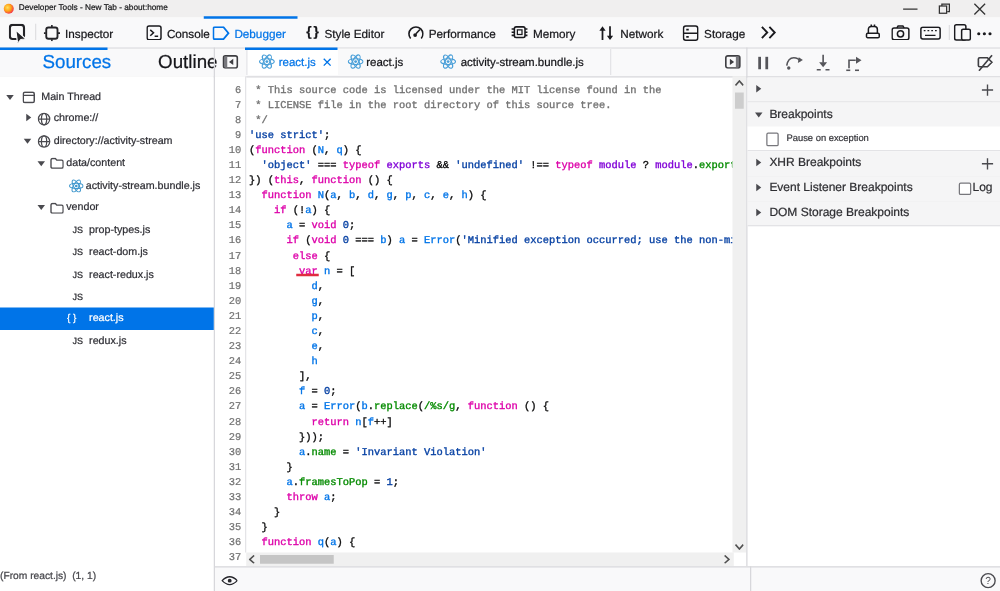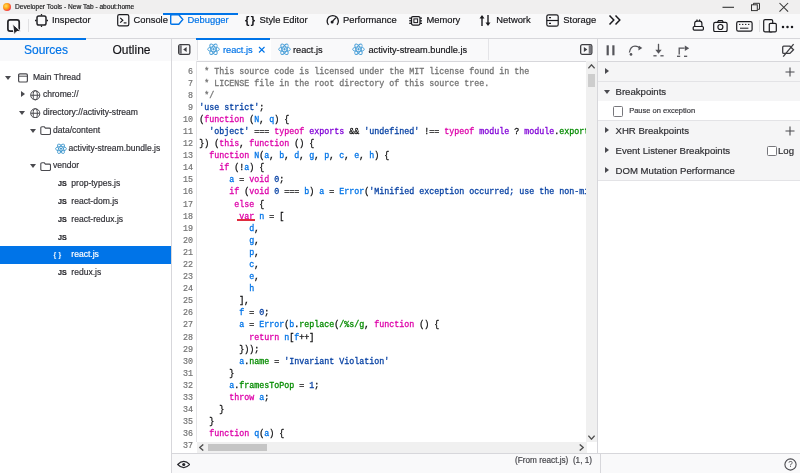--- a/index.html
+++ b/index.html
@@ -4,55 +4,55 @@
   html,body{margin:0;padding:0}
   body{width:800px;height:473px;position:relative;overflow:hidden;background:#fff;
        font-family:"Liberation Sans",sans-serif;-webkit-font-smoothing:antialiased;-webkit-text-stroke:0.18px}
   .abs{position:absolute}
   svg{display:block}
   
   #titlebar{left:0;top:0;width:800px;height:14px;background:#f0efef}
   #title{left:15px;top:0;height:14px;line-height:14px;font-size:6.6px;color:#1b1b1d}
   
   #tabbar{left:0;top:14px;width:800px;height:24px;background:#f9f9fa;border-bottom:1px solid #d7d7db}
-  .mtab{position:absolute;top:14px;height:24px;display:flex;align-items:flex-start;font-size:9.4px;color:#16161a}
+  .mtab{position:absolute;top:14px;height:24px;display:flex;align-items:center;font-size:9.4px;color:#16161a}
   .mtab svg{margin-right:4px}
   #dbgline{left:163px;top:13px;width:75px;height:2px;background:#0074e8}
   .vsep{position:absolute;width:1px;background:#e0e0e2}
   
   #row3{left:0;top:39px;width:800px;height:22px;background:#f9f9fa;border-bottom:1px solid #d7d7db}
   #srcline{left:0;top:38px;width:86px;height:2px;background:#0074e8}
   #tabline{left:196px;top:37.5px;width:74px;height:2px;background:#0074e8}
-  .ptab{position:absolute;top:39px;height:22px;line-height:22px;font-size:12px;text-align:center}
+  .ptab{position:absolute;top:39px;height:22px;line-height:22px;font-size:15px;text-align:right}
   .etab{position:absolute;top:39px;height:21px;display:flex;align-items:center;font-size:9.2px;color:#16161a;background:#f9f9fa;border-right:1px solid #e4e4e7}
   
   #lpanel{left:0;top:61px;width:171px;height:412px;background:#fff}
   #ldiv{left:171px;top:38px;width:1px;height:435px;background:#d7d7db}
   .trow{position:absolute;left:0;width:171px;height:17.77px;font-size:8.55px;color:#303036;line-height:17.77px;white-space:nowrap;overflow:hidden}
   .trow .lbl{position:absolute;top:0}
   .tri{position:absolute;width:0;height:0}
   .tri.down{border-left:3.6px solid transparent;border-right:3.6px solid transparent;border-top:4.6px solid #4a4a4f;top:7px}
   .tri.right{border-top:3.6px solid transparent;border-bottom:3.6px solid transparent;border-left:4.6px solid #4a4a4f;top:5px}
-  .jsico{position:absolute;top:0;font-size:7.2px;font-weight:bold;color:#26262b;line-height:17.77px}
+  .jsico{position:absolute;top:0;font-size:7.2px;font-weight:normal;color:#26262b;line-height:17.77px}
   #selrow{background:#0074e8;color:#fff}
   
   #gutter{left:172px;top:61px;width:24px;height:381px;background:#fff;border-right:1px solid #e4e4e7}
   #gutnums{position:absolute;left:0;top:4.5px;width:21px;text-align:right;font-family:"Liberation Mono",monospace;font-size:8.33px;line-height:12.1px;color:#737373;white-space:pre}
   #code{left:199.3px;top:65.5px;width:387px;height:378px;overflow:hidden;font-family:"Liberation Mono",monospace;font-size:8.332px;line-height:12.1px;color:#0c0c0d;white-space:pre;-webkit-text-stroke:0.28px}
   #code div{height:12.1px}
   .k{color:#dd00a9}.s{color:#0842a4}.v{color:#0074e8}.g{color:#058b00}.m{color:#8000d7}.c{color:#737373}
   #redul{left:237.3px;top:219.2px;width:18px;height:1.8px;background:#e02c3f}
   
   #vsb{left:586px;top:61px;width:10.5px;height:381px;background:#f0f0f0}
   #hsb{left:196.5px;top:442px;width:390px;height:10.5px;background:#f0f0f0}
   #vthumb{left:587.5px;top:73.5px;width:7.5px;height:13px;background:#cdcdcd}
   #hthumb{left:208px;top:443.5px;width:59px;height:7.5px;background:#c5c5c5}
   
   #footer{left:172px;top:452.5px;width:628px;height:20.5px;background:#f9f9fa;border-top:1px solid #d7d7db}
-  #fstat{left:0;top:450px;width:592px;height:20px;line-height:21px;text-align:right;font-size:8.2px;color:#45454a}
+  #fstat{left:0;top:450px;width:592px;height:20px;line-height:21px;text-align:left;font-size:8.2px;color:#45454a}
   #fdiv{left:599.5px;top:453px;width:1px;height:20px;background:#d7d7db}
   
   #rdiv{left:596.5px;top:38px;width:1px;height:415px;background:#d7d7db}
   .sechead{position:absolute;left:597.5px;width:202.5px;height:19.8px;background:#f5f5f6;border-bottom:1px solid #e3e3e6;font-size:9.6px;color:#2f2f33}
   .sechead .t{position:absolute;left:18px;top:0;line-height:19.8px}
   #pausebox{left:597.5px;top:100.6px;width:202.5px;height:19.8px;background:#fff;border-bottom:1px solid #e3e3e6}
   .cb{position:absolute;width:8.4px;height:8.4px;border:1px solid #77777c;border-radius:1.5px;background:#fff}
   #rp-lbl{font-size:7.5px;color:#38383d}
 </style></head>
 <body>
@@ -415,21 +415,21 @@
     </svg>
   <span class="tri right" style="left:7.5px;top:6.4px"></span>
 </div>
 <div class="sechead" style="top:140.9px">
     <span class="t">Event Listener Breakpoints</span>
   <span class="tri right" style="left:7.5px;top:6.4px"></span>
   <span class="cb" style="left:169px;top:5.2px"></span>
   <span class="abs" style="left:180.5px;top:0;line-height:19.8px">Log</span>
 </div>
 <div class="sechead" style="top:160.7px">
-    <span class="t">DOM Mutation Performance</span>
+    <span class="t">DOM Storage Breakpoints</span>
   <span class="tri right" style="left:7.5px;top:6.4px"></span>
 </div>
 
 <svg class="abs" style="left:176.5px;top:460px" width="13.5" height="9" viewBox="0 0 13.5 9">
   <path d="M0.7 4.5 Q6.75 -1.8 12.8 4.5 Q6.75 10.8 0.7 4.5 Z" fill="none" stroke="#26262b" stroke-width="1.1"></path>
   <circle cx="6.75" cy="4.5" r="1.55" fill="#26262b"></circle>
 </svg>
 <svg class="abs" style="left:784px;top:457.5px" width="13" height="13" viewBox="0 0 13 13">
   <circle cx="6.5" cy="6.5" r="5.6" fill="none" stroke="#4a4a4f" stroke-width="1.1"></circle>
   <text x="6.5" y="9.4" font-size="8.2" font-family="Liberation Sans" fill="#4a4a4f" text-anchor="middle">?</text>

